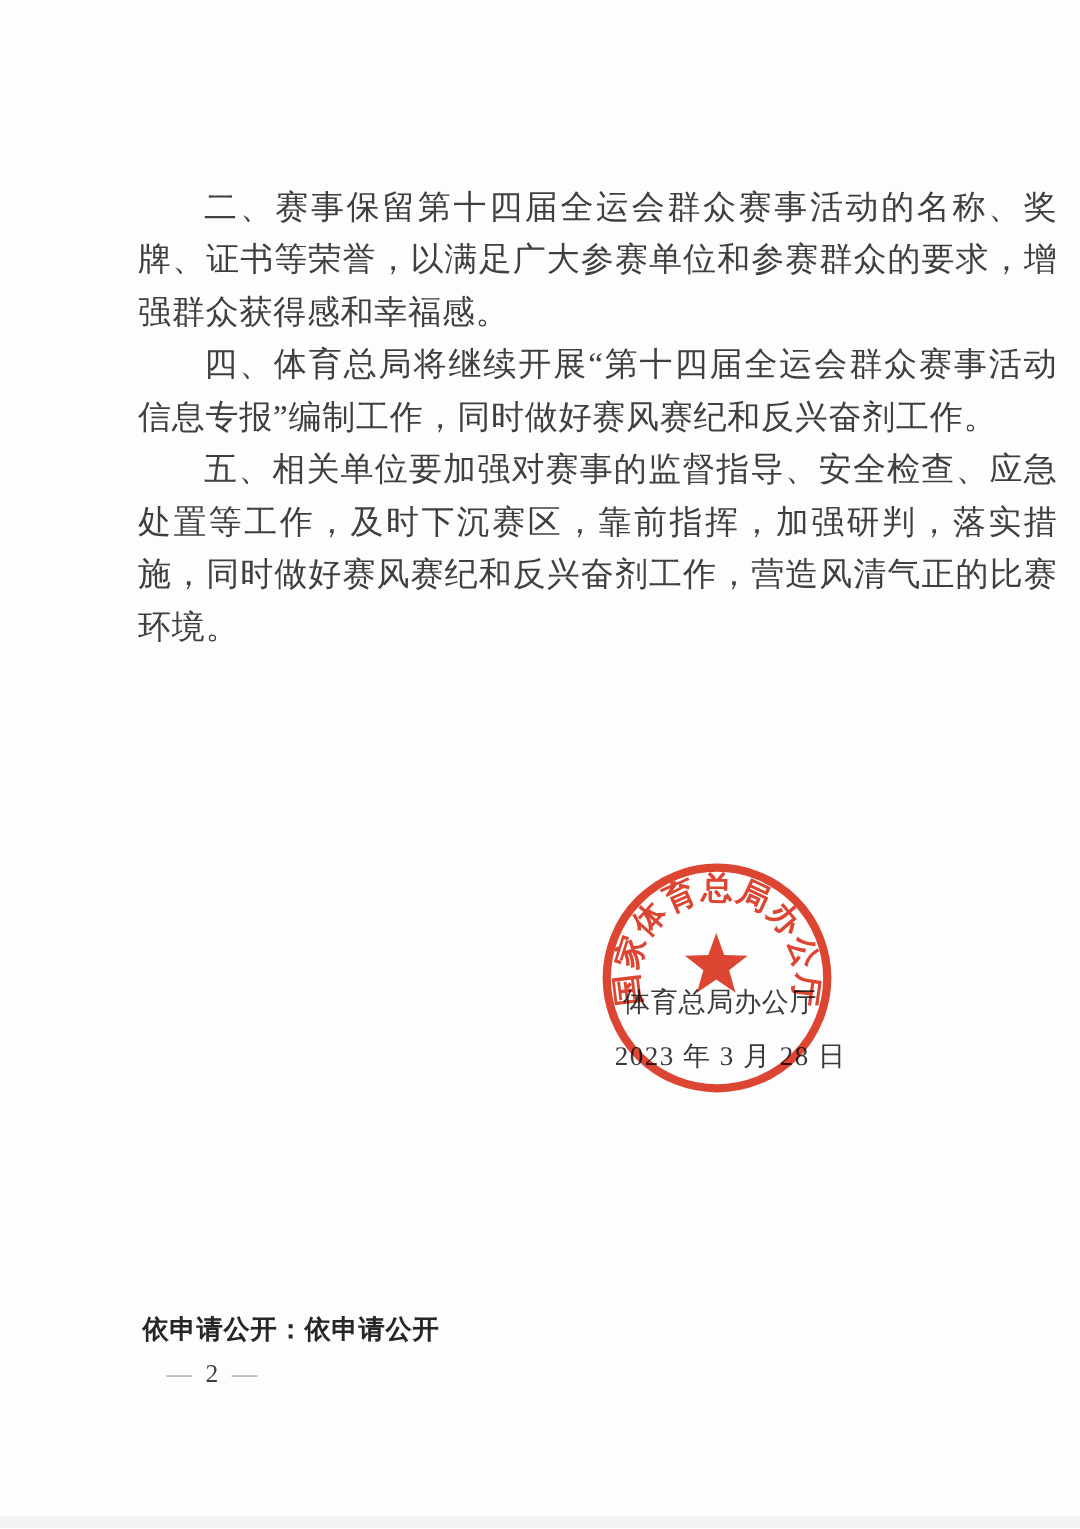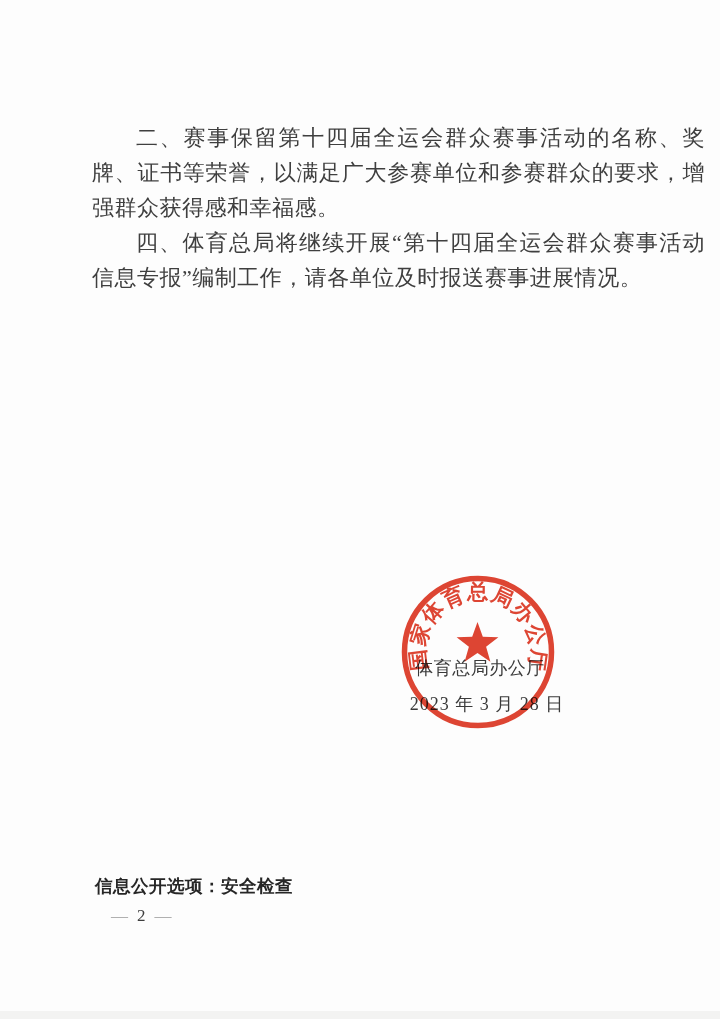--- a/index.html
+++ b/index.html
@@ -108,40 +108,41 @@
     background: #f3f3f2;
   }
 </style>
 </head>
 <body>
 
 <div class="page">
 
   <div class="body-text">
     <p>二、赛事保留第十四届全运会群众赛事活动的名称、奖牌、证书等荣誉，以满足广大参赛单位和参赛群众的要求，增强群众获得感和幸福感。</p>
-    <p>四、体育总局将继续开展“第十四届全运会群众赛事活动信息专报”编制工作，请各单位及时报送赛事进展情况。</p>
+    <p>四、体育总局将继续开展“第十四届全运会群众赛事活动信息专报”编制工作，同时做好赛风赛纪和反兴奋剂工作。</p>
+    <p>五、相关单位要加强对赛事的监督指导、安全检查、应急处置等工作，及时下沉赛区，靠前指挥，加强研判，落实措施，同时做好赛风赛纪和反兴奋剂工作，营造风清气正的比赛环境。</p>
   </div>
 
   <div class="sig-issuer">体育总局办公厅</div>
   <div class="sig-date">2023 年 3 月 28 日</div>
 
   <div class="seal">
     <svg width="160" height="160" viewBox="0 0 160 160">
       <defs>
         <path id="sealArc" d="M 28.9 97.3 A 53 53 0 1 1 129.1 97.3" fill="none"></path>
       </defs>
       <circle cx="79" cy="80" r="73.5" fill="none" stroke="#dd3723" stroke-width="5.5"></circle>
       <polygon fill="#dd3723" points="78.5,50 83.8,64.7 99.4,65.2 87.1,74.8 91.4,89.8 78.5,81 65.6,89.8 69.9,74.8 57.6,65.2 73.2,64.7"></polygon>
       <text font-size="21" letter-spacing="1.5" fill="#dd3723">
         <textPath href="#sealArc" startOffset="0">国家体育总局办公厅</textPath>
       </text>
     </svg>
   </div>
 
-  <div class="disclosure">信息公开选项：安全检查</div>
+  <div class="disclosure">依申请公开：依申请公开</div>
 
   <div class="page-number">
     <span class="dash">—</span><span class="num">2</span><span class="dash">—</span>
   </div>
 
   <div class="bottom-edge"></div>
 
 </div>
 
 </body></html>

